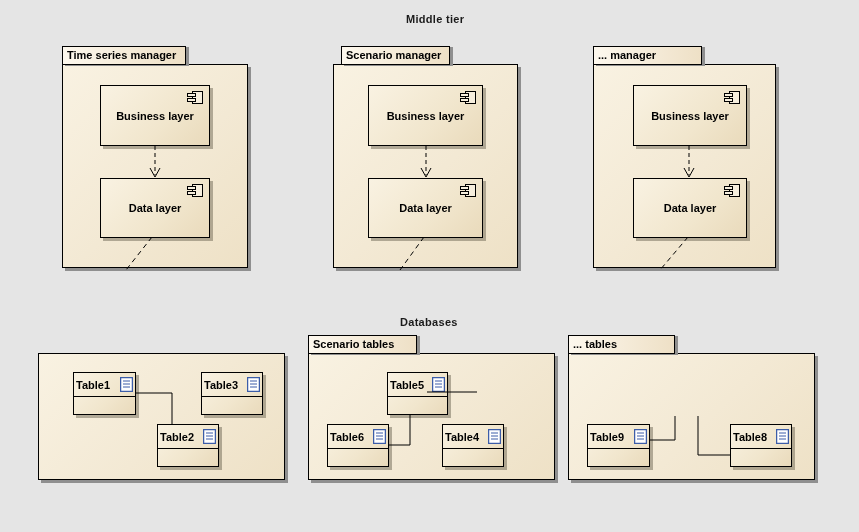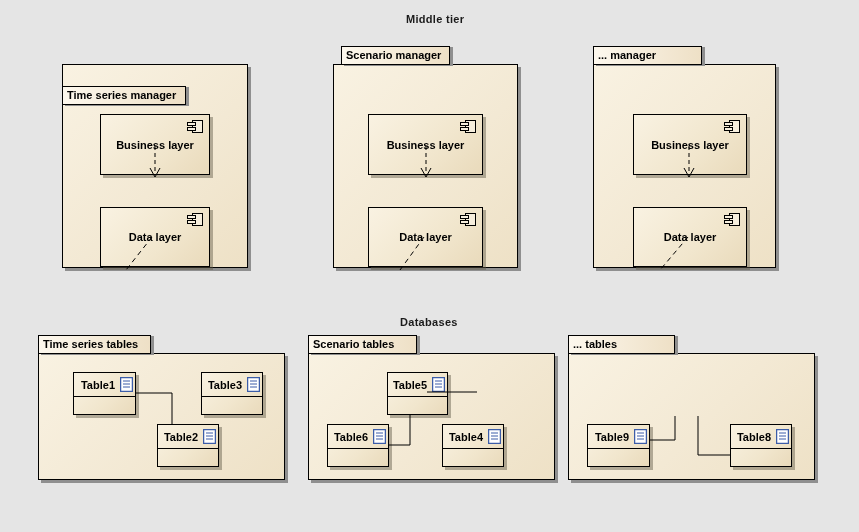--- a/index.html
+++ b/index.html
@@ -30,48 +30,47 @@
   }
   
   .component{
     position:absolute;
     background:linear-gradient(135deg,#f9f2e2 0%,#f1e6cd 60%,#e9dabb 100%);
     border:1px solid #000;
     box-shadow:3px 3px 0 rgba(95,88,72,0.45);
     display:flex;align-items:center;justify-content:center;
     font-size:11px;font-weight:bold;color:#000;
     z-index:3;
-    margin-top:29px;
   }
   .component .comp-icon{position:absolute;top:4px;right:5px;}
   
   .uml-table{
     position:absolute;
     background:linear-gradient(135deg,#f9f2e2 0%,#f1e6cd 60%,#e9dabb 100%);
     border:1px solid #000;
     box-shadow:3px 3px 0 rgba(95,88,72,0.45);
     z-index:3;
   }
   .tbl-name{
     height:23px;border-bottom:1px solid #000;
-    display:flex;align-items:center;justify-content:flex-end;gap:5px;
+    display:flex;align-items:center;justify-content:space-between;gap:5px;
     font-size:11px;font-weight:bold;color:#000;padding:0 2px;
   }
   .tbl-empty{height:17px;}
   svg.overlay{position:absolute;left:0;top:0;z-index:4;pointer-events:none;}
 </style>
 </head>
 <body>
 
 <div id="canvas">
 
   <div class="section-label" style="left:406px;top:13px;">Middle tier</div>
   <div class="section-label" style="left:400px;top:316px;">Databases</div>
 
-  <div class="pkg-tab" style="left:62px;top:46px;width:115px;margin-top:40px;">
+  <div class="pkg-tab" style="left:62px;top:46px;width:115px;">
     <span>Time series manager</span>
   </div>
   <div class="pkg-body" style="left:62px;top:64px;width:184px;height:202px;"></div>
   <div class="component" style="left:100px;top:85px;width:108px;height:59px;">
     <span>Business layer</span>
     <svg class="comp-icon" width="18" height="15">
       <rect x="6.5" y="1.5" width="10" height="12" fill="#f6eedd" stroke="#000"></rect>
       <rect x="1.5" y="3.5" width="8" height="3" fill="#f6eedd" stroke="#000"></rect>
       <rect x="1.5" y="8.5" width="8" height="3" fill="#f6eedd" stroke="#000"></rect>
     </svg>
@@ -120,23 +119,20 @@
   </div>
   <div class="component" style="left:633px;top:178px;width:112px;height:58px;">
     <span>Data layer</span>
     <svg class="comp-icon" width="18" height="15">
       <rect x="6.5" y="1.5" width="10" height="12" fill="#f6eedd" stroke="#000"></rect>
       <rect x="1.5" y="3.5" width="8" height="3" fill="#f6eedd" stroke="#000"></rect>
       <rect x="1.5" y="8.5" width="8" height="3" fill="#f6eedd" stroke="#000"></rect>
     </svg>
   </div>
 
-  <div class="pkg-tab" style="left:38px;top:335px;width:104px;">
-    <span>Time series tables</span>
-  </div>
   <div class="pkg-body" style="left:38px;top:353px;width:245px;height:125px;"></div>
 
   <div class="uml-table" style="left:73px;top:372px;width:61px;">
     <div class="tbl-name">
       <span>Table1</span>
       <svg width="13" height="15">
         <rect x="0.5" y="0.5" width="12" height="14" fill="#fff" stroke="#3c5da8" stroke-width="1.5"></rect>
         <line x1="3" y1="4" x2="10" y2="4" stroke="#3c5da8"></line>
         <line x1="3" y1="7" x2="10" y2="7" stroke="#3c5da8"></line>
         <line x1="3" y1="10" x2="10" y2="10" stroke="#3c5da8"></line>

